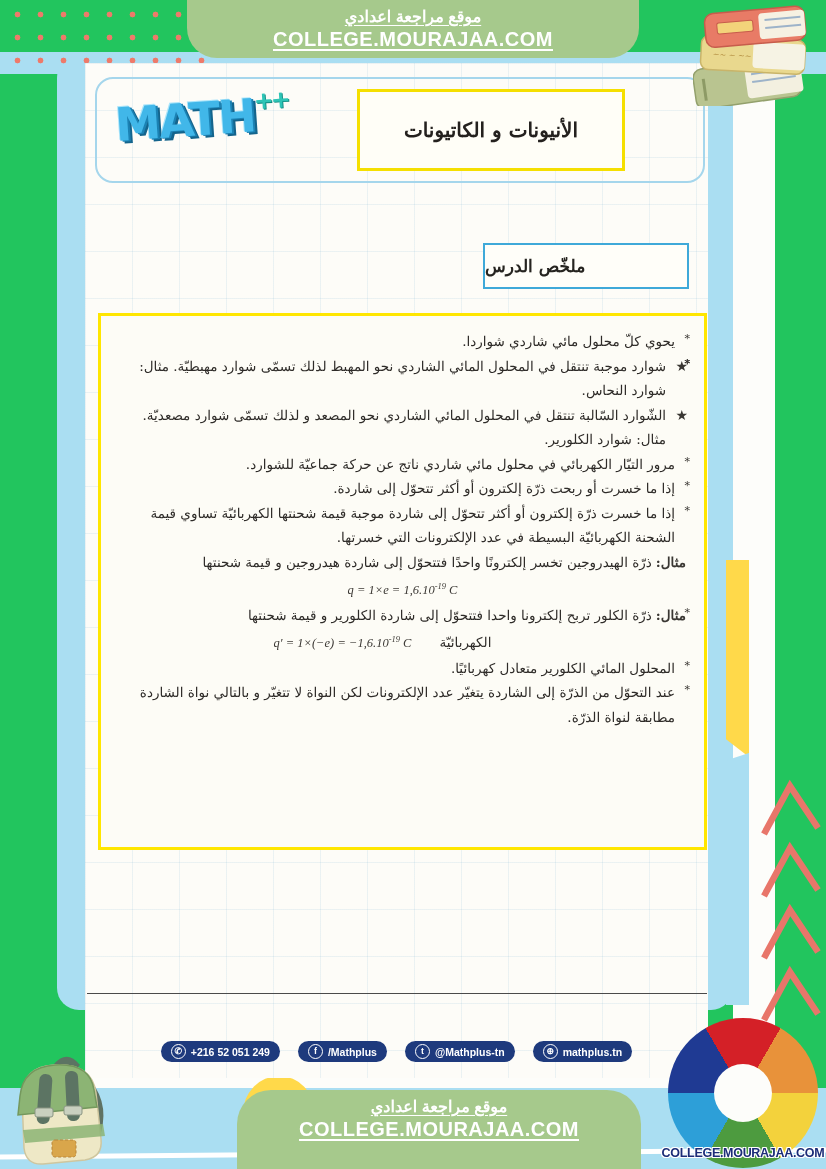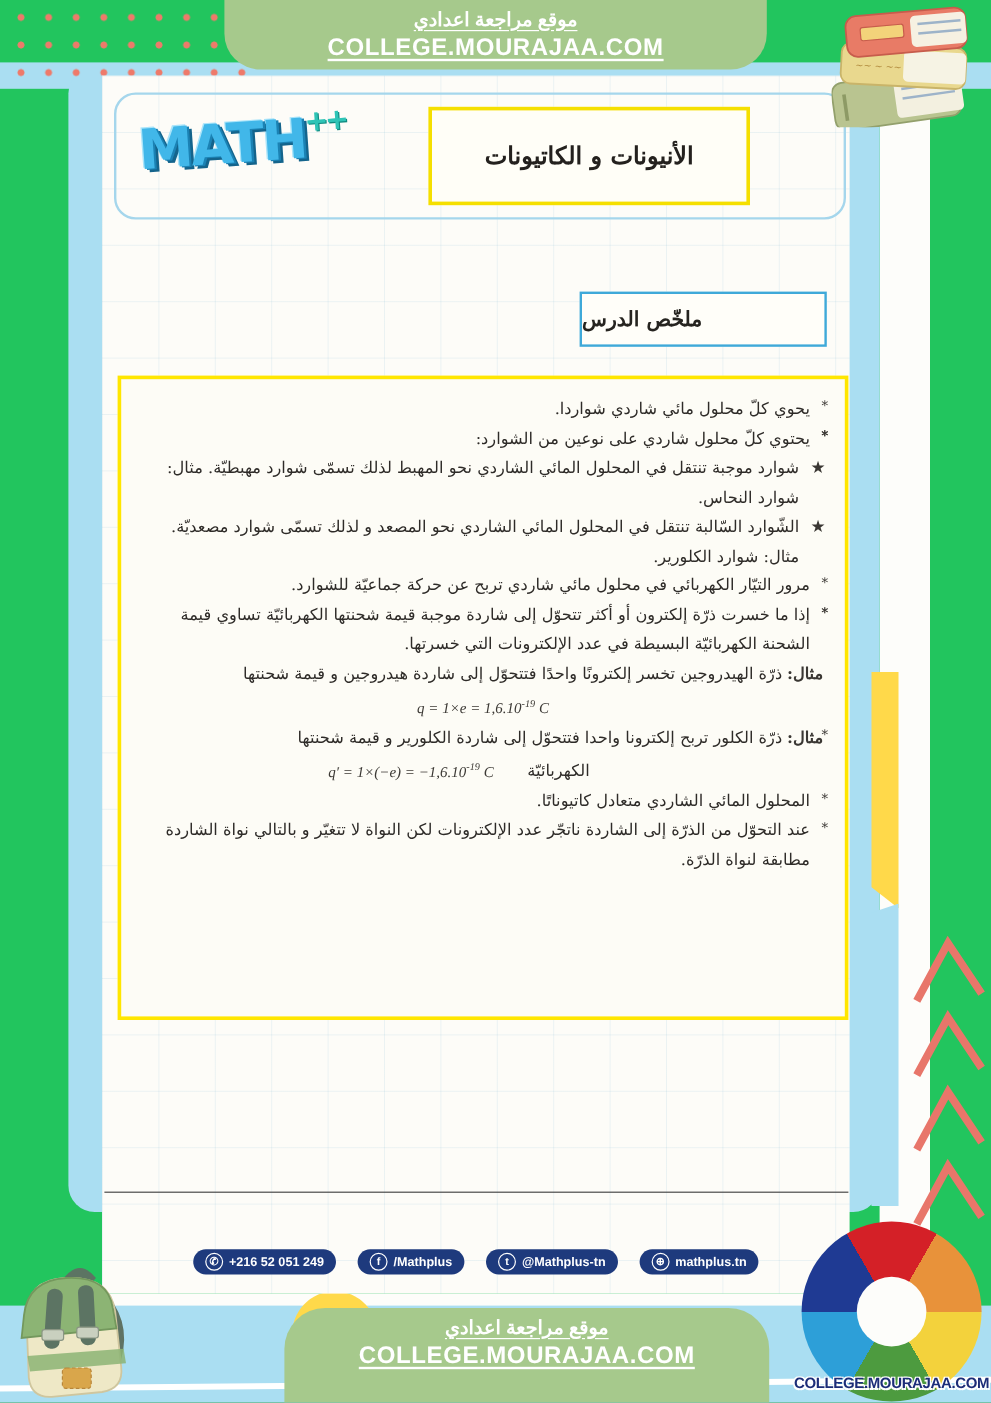--- a/index.html
+++ b/index.html
@@ -160,33 +160,33 @@
     </div>
 
     <div class="abs lesson-box">
       <span>ملخّص الدرس</span>
     </div>
 
     <div class="abs ybox">
       <div class="s-line"><span class="blt">*</span><span>يحوي كلّ محلول مائي شاردي شواردا.</span></div>
       <div class="s-line"><span class="blt">*</span></div>
       <div class="s-line"><span class="blt">*</span></div>
-      <div class="s-line"><span class="blt">*</span><span>يحتوي كلّ محلول شاردي على نوعين من الشوارد:</span></div>
+      <div class="s-line"><span class="blt">*</span></div>
       <div class="s-line star"><span class="blt">★</span><span>شوارد موجبة تنتقل في المحلول المائي الشاردي نحو المهبط لذلك تسمّى شوارد مهبطيّة. مثال: شوارد النحاس.</span></div>
       <div class="s-line star"><span class="blt">★</span><span>الشّوارد السّالبة تنتقل في المحلول المائي الشاردي نحو المصعد و لذلك تسمّى شوارد مصعديّة. مثال: شوارد الكلورير.</span></div>
-      <div class="s-line"><span class="blt">*</span><span>مرور التيّار الكهربائي في محلول مائي شاردي تربح عن حركة جماعيّة للشوارد.</span></div>
-      <div class="s-line"><span class="blt">*</span></div>
+      <div class="s-line"><span class="blt">*</span><span>مرور التيّار الكهربائي في محلول مائي شاردي ناتج عن حركة جماعيّة للشوارد.</span></div>
+      <div class="s-line"><span class="blt">*</span><span>إذا ما خسرت أو ربحت ذرّة إلكترون أو أكثر تتحوّل إلى شاردة.</span></div>
       <div class="s-line"><span class="blt">*</span><span>إذا ما خسرت ذرّة إلكترون أو أكثر تتحوّل إلى شاردة موجبة قيمة شحنتها الكهربائيّة تساوي قيمة الشحنة الكهربائيّة البسيطة في عدد الإلكترونات التي خسرتها.</span></div>
       <div class="s-line ex"><span class="blt">مثال:</span><span>ذرّة الهيدروجين تخسر إلكترونًا واحدًا فتتحوّل إلى شاردة هيدروجين و قيمة شحنتها</span></div>
       <div class="f-line"><span class="fm"><span>q = 1×e = 1,6.10</span><sup>-19</sup><span> C</span></span></div>
       <div class="s-line"><span class="blt">*</span></div>
       <div class="s-line ex"><span class="blt">مثال:</span><span>ذرّة الكلور تربح إلكترونا واحدا فتتحوّل إلى شاردة الكلورير و قيمة شحنتها</span></div>
       <div class="f-line f2"><span class="f-ar">الكهربائيّة</span><span class="fm"><span>q′ = 1×(−e) = −1,6.10</span><sup>-19</sup><span> C</span></span></div>
-      <div class="s-line"><span class="blt">*</span><span>المحلول المائي الشاردي متعادل كاتيوناتًا.</span></div>
-      <div class="s-line"><span class="blt">*</span><span>عند التحوّل من الذرّة إلى الشاردة ناتجّر عدد الإلكترونات لكن النواة لا تتغيّر و بالتالي نواة الشاردة مطابقة لنواة الذرّة.</span></div>
+      <div class="s-line"><span class="blt">*</span><span>المحلول المائي الكلورير متعادل كهربائيًا.</span></div>
+      <div class="s-line"><span class="blt">*</span><span>عند التحوّل من الذرّة إلى الشاردة يتغيّر عدد الإلكترونات لكن النواة لا تتغيّر و بالتالي نواة الشاردة مطابقة لنواة الذرّة.</span></div>
     </div>
 
     <div class="abs rule"></div>
 
     <div class="abs social-row">
       <div class="pill">
         <span class="picon">✆</span>
         <span>+216 52 051 249</span>
       </div>
       <div class="pill">

